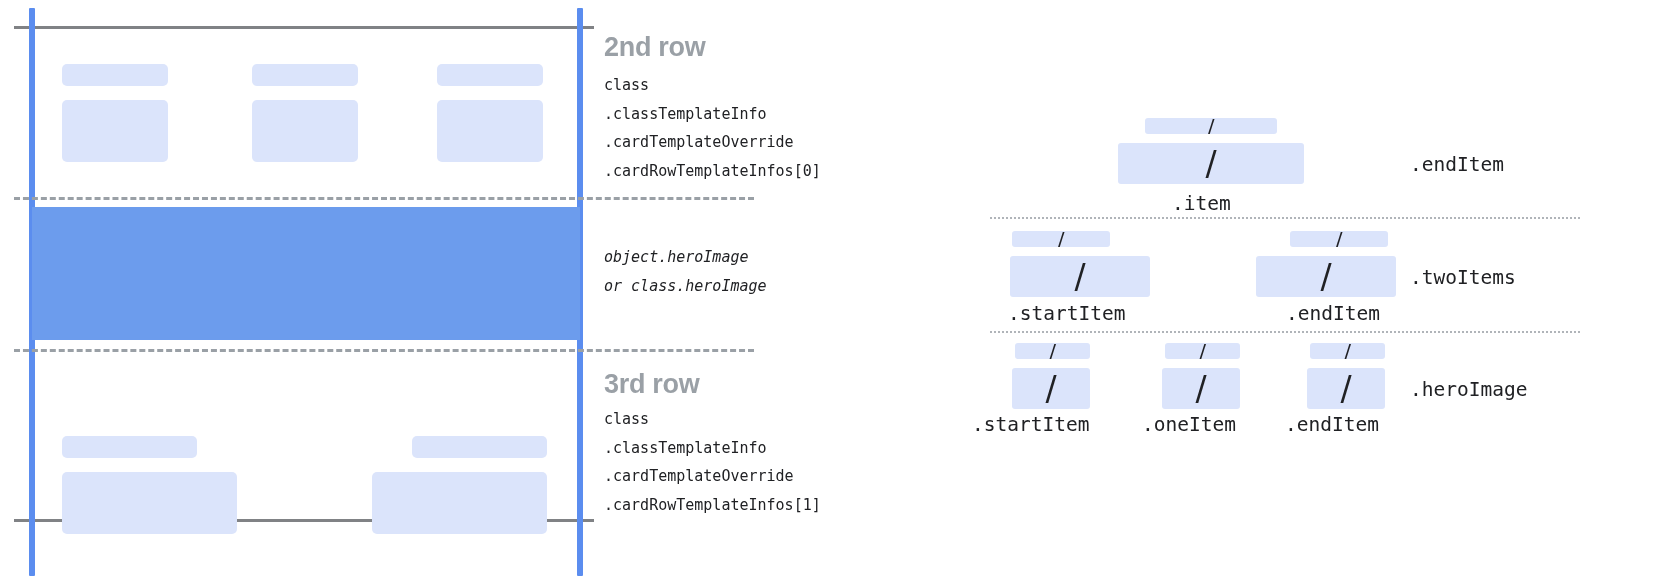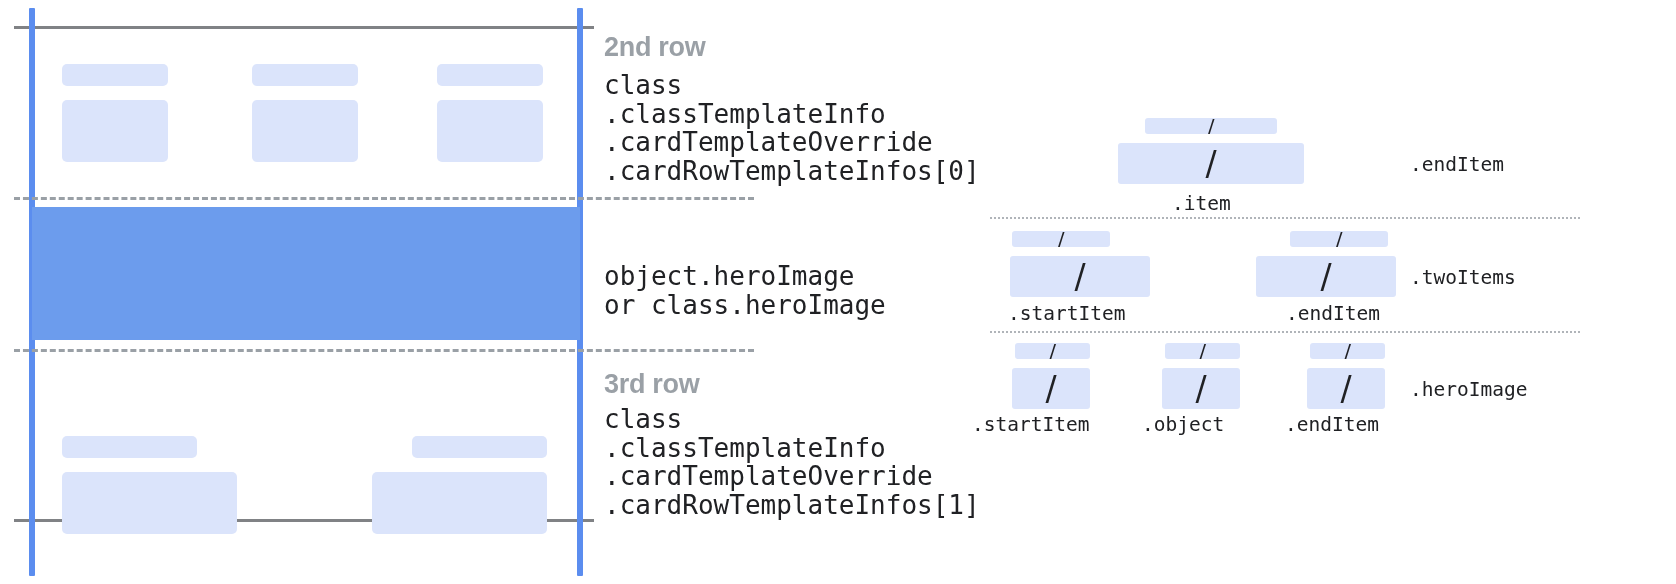--- a/index.html
+++ b/index.html
@@ -33,21 +33,21 @@
   .txtcol{position:absolute;left:604px;top:0;width:400px;height:584px;}
   .rowtitle{
     position:absolute;
     font-family:"Liberation Sans",sans-serif;
     font-weight:bold;font-size:27px;color:#9aa0a6;
     letter-spacing:-0.3px;white-space:nowrap;
   }
   .mono{
     position:absolute;
     font-family:"DejaVu Sans Mono",monospace;
-    font-size:26px;color:#202124;
+    font-size:15px;color:#202124;
     line-height:28.5px;white-space:pre;
   }
 
   
   .itemdiag{position:absolute;left:960px;top:0;width:716px;height:584px;}
   .idash{position:absolute;height:0;border-top:2px dotted #b0b4b9;}
   .ibox{position:absolute;background:#dbe4fb;border-radius:3px;overflow:hidden;}
   .ibox .slash{
     position:absolute;left:0;top:0;width:100%;height:100%;
     display:flex;align-items:center;justify-content:center;
@@ -95,21 +95,21 @@
 
   <div class="txtcol">
 
     <div class="rowtitle" style="left:0px;top:32px;">2nd row</div>
 
     <div class="mono" style="left:0px;top:71px;">class
 .classTemplateInfo
 .cardTemplateOverride
 .cardRowTemplateInfos[0]</div>
 
-    <div class="mono" style="left:0px;top:262px;">object.heroImage
+    <div class="mono" style="left:0px;top:243px;font-style:italic;">object.heroImage
 or class.heroImage</div>
 
     <div class="rowtitle" style="left:0px;top:369px;">3rd row</div>
 
     <div class="mono" style="left:0px;top:405px;">class
 .classTemplateInfo
 .cardTemplateOverride
 .cardRowTemplateInfos[1]</div>
   </div>
 
@@ -153,21 +153,21 @@
       <span class="slash" style="font-size:33px;">/</span>
     </div>
     <div class="ilabel" style="left:12px;top:413px;">.startItem</div>
 
     <div class="ibox" style="left:205px;top:343px;width:75px;height:16px;">
       <span class="slash" style="font-size:20px;">/</span>
     </div>
     <div class="ibox" style="left:202px;top:368px;width:78px;height:41px;">
       <span class="slash" style="font-size:33px;">/</span>
     </div>
-    <div class="ilabel" style="left:182px;top:413px;">.object</div>
+    <div class="ilabel" style="left:182px;top:413px;">.oneItem</div>
 
     <div class="ibox" style="left:350px;top:343px;width:75px;height:16px;">
       <span class="slash" style="font-size:20px;">/</span>
     </div>
     <div class="ibox" style="left:347px;top:368px;width:78px;height:41px;">
       <span class="slash" style="font-size:33px;">/</span>
     </div>
     <div class="ilabel" style="left:325px;top:413px;">.endItem</div>
 
     <div class="ilabel" style="left:450px;top:378px;">.heroImage</div>

